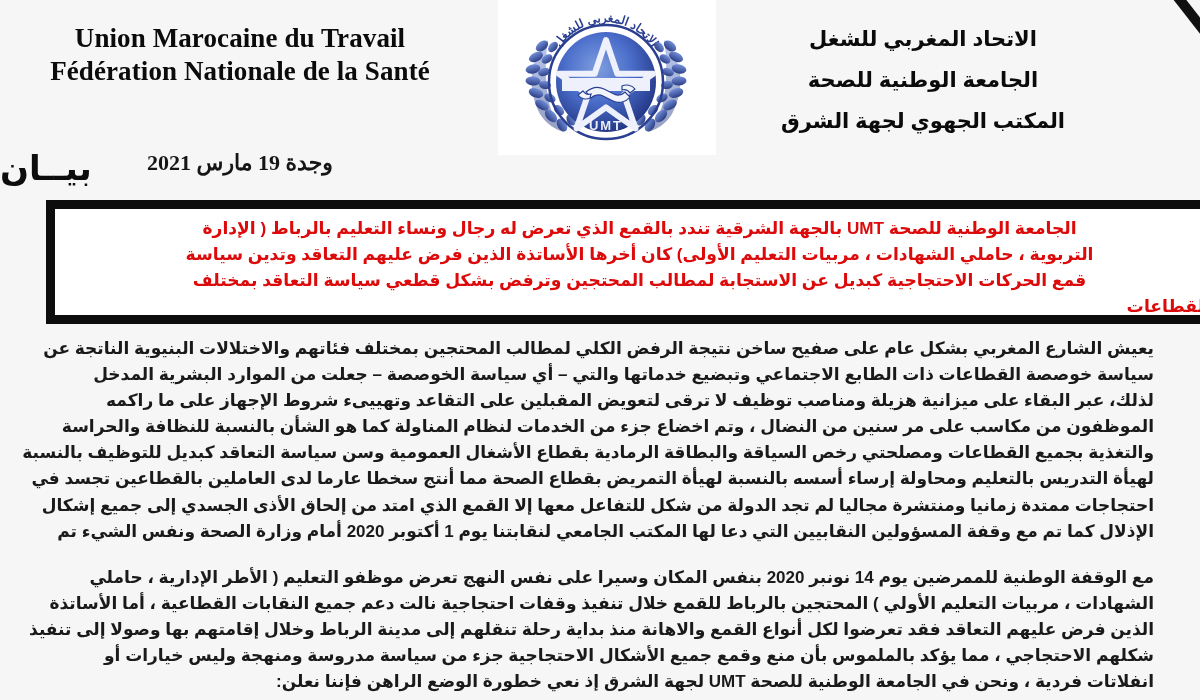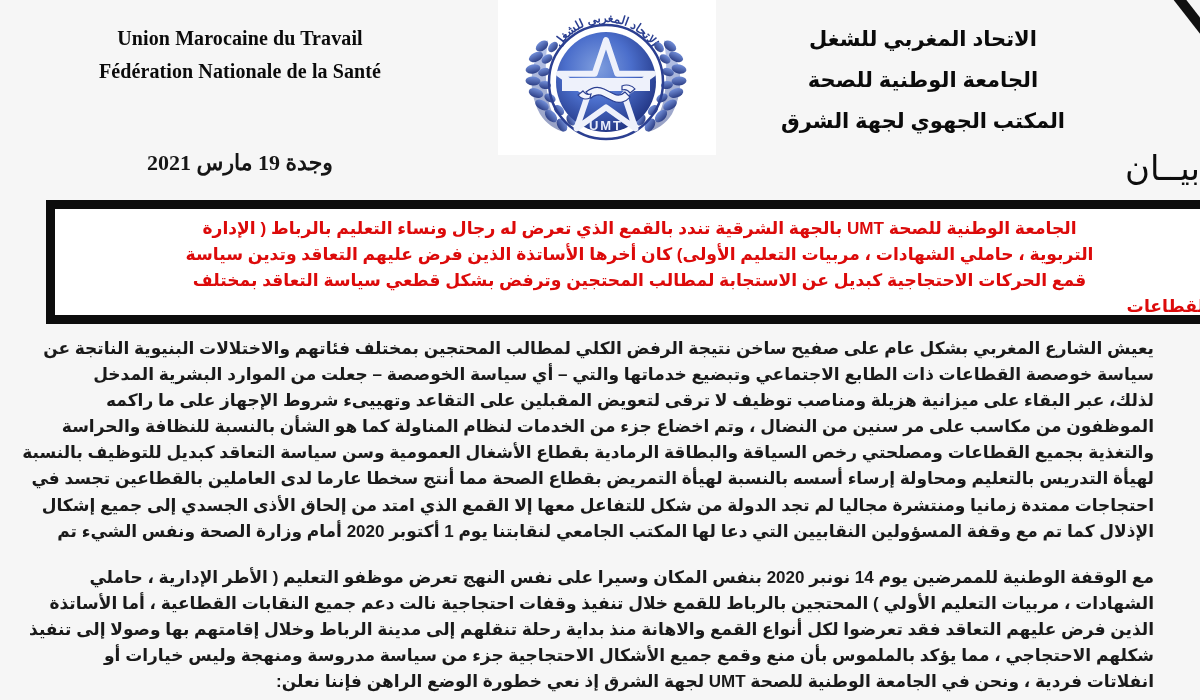--- a/index.html
+++ b/index.html
@@ -40,21 +40,21 @@
 
   
   #header-fr {
     position: absolute;
     left: 40px;
     top: 22px;
     width: 400px;
     text-align: center;
     font-family: "Liberation Serif", "DejaVu Serif", serif;
     font-weight: bold;
-    font-size: 20px;
+    font-size: 27px;
     line-height: 33px;
     color: #0b0b0b;
     letter-spacing: .1px;
   }
   #header-fr .fr-line { white-space: nowrap; }
 
   #header-date {
     position: absolute;
     left: 40px;
     top: 150px;
@@ -99,24 +99,24 @@
     height: 150px;
   }
   #logo svg { display: block; }
 
   
   #bayan {
     position: absolute;
     top: 146px;
     left: 0;
     width: 1200px;
-    text-align: right;
-    direction: rtl;
-    font-family: "Liberation Sans", "DejaVu Sans", sans-serif;
-    font-weight: normal;
+    text-align: left;
+    direction: rtl;
+    font-family: "Liberation Sans", "DejaVu Sans", sans-serif;
+    font-weight: bold;
     font-size: 34px;
     line-height: 44px;
     color: #0d0d0d;
     letter-spacing: 2px;
   }
 
   
   #red-box {
     position: absolute;
     left: 46px;

